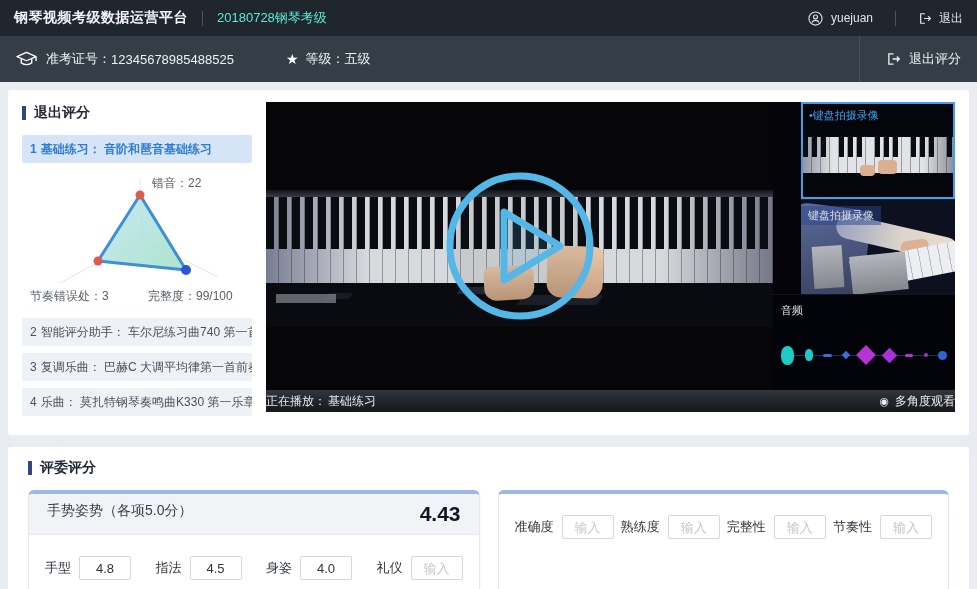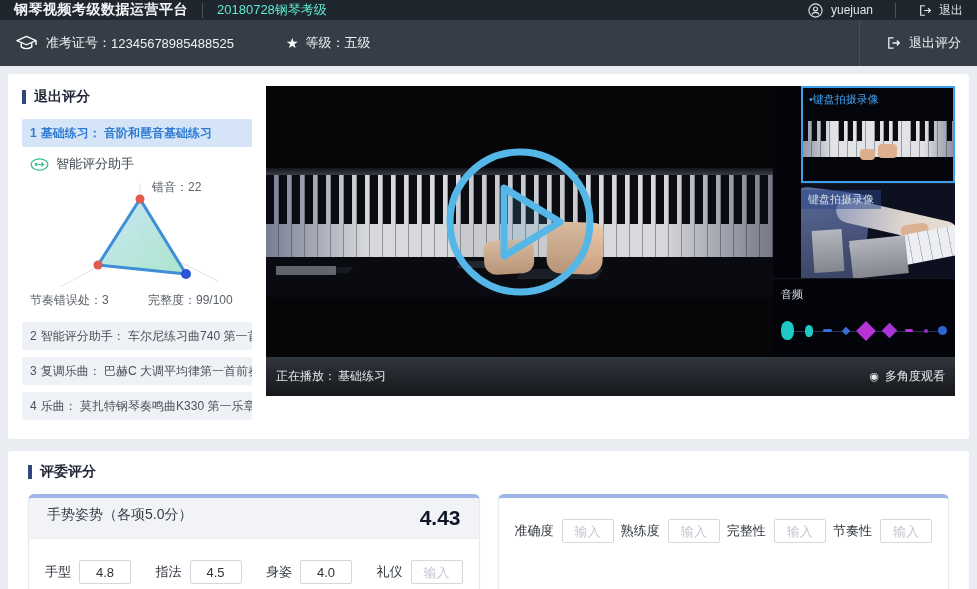--- a/index.html
+++ b/index.html
@@ -1,20 +1,20 @@
 <!DOCTYPE html>
 <html><head>
 <meta charset="utf-8">
 <style>
   * { margin:0; padding:0; box-sizing:border-box; }
   html,body { width:977px; height:589px; overflow:hidden; }
   body { font-family:"Liberation Sans","DejaVu Sans",sans-serif; background:#e9edf2; color:#333; }
 
   
-  .topbar { height:20px; background:#20262d; display:flex; align-items:center; justify-content:space-between; padding:0 14px; }
+  .topbar { height:36px; background:#20262d; display:flex; align-items:center; justify-content:space-between; padding:0 14px; }
   .topbar-left, .topbar-right { display:flex; align-items:center; }
   .app-title { color:#f2f4f7; font-size:14px; font-weight:bold; letter-spacing:.5px; }
   .vdiv { width:1px; height:15px; background:#4a545e; margin:0 14px; }
   .session-title { color:#5eead4; font-size:13px; }
   .topbar-right { gap:8px; }
   .user-name { color:#dfe5ea; font-size:12px; }
   .logout-btn { display:flex; align-items:center; gap:7px; color:#dfe5ea; font-size:12px; cursor:pointer; }
   .icon-svg { display:block; }
 
   .subbar { height:46px; background:#353d47; display:flex; align-items:center; padding:0 16px; color:#eef1f4; font-size:13px; }
@@ -91,21 +91,21 @@
   .w1 { width:13px; height:19px; background:#1fc9c4; border-radius:45%; }
   .w2 { width:8px; height:12px; background:#1fc9c4; border-radius:45%; }
   .w3 { width:9px; height:3px; background:#3a6fd8; border-radius:2px; }
   .w4 { width:6px; height:6px; background:#3a6fd8; transform:rotate(45deg); }
   .w5 { width:14px; height:14px; background:#b733d6; transform:rotate(45deg); }
   .w6 { width:11px; height:11px; background:#a833d6; transform:rotate(45deg); }
   .w7 { width:8px; height:3px; background:#b733d6; border-radius:2px; }
   .w8 { width:4px; height:4px; background:#9a33c8; border-radius:50%; }
   .w9 { width:9px; height:9px; background:#2f63d6; border-radius:50%; }
 
-  .video-bar { height:39px; background:linear-gradient(#31353c,#15171b); display:flex; align-items:center; justify-content:space-between; padding:0 10px; font-size:12px; color:#e8ebef; }
+  .video-bar { height:22px; background:linear-gradient(#31353c,#15171b); display:flex; align-items:center; justify-content:space-between; padding:0 0; font-size:12px; color:#e8ebef; }
   .now-playing { display:flex; gap:2px; }
   .multi-angle { display:flex; align-items:center; gap:6px; cursor:pointer; }
 
   
   .score-section { background:#fff; border-radius:3px; margin:12px 8px 8px; padding:10px 20px 16px; }
   .score-row { display:flex; gap:18px; }
   .score-card { flex:1; border:1px solid #e6e9ee; border-top:4px solid #9db7e8; border-radius:6px; overflow:hidden; box-shadow:0 1px 3px rgba(40,60,100,.05); }
   .score-head { background:#f1f3f6; padding:8px 18px; display:flex; justify-content:space-between; border-bottom:1px solid #e8eaef; }
   .score-title { font-size:14px; color:#383f49; }
   .score-total { font-size:21px; font-weight:bold; color:#0e1524; }
@@ -179,30 +179,20 @@
       <h2 class="section-title">
         <span class="title-bar"></span>
         <span>退出评分</span>
       </h2>
 
       <div class="song-item active">
         <span class="num">1</span><span>基础练习：</span> <span>音阶和琶音基础练习</span>
       </div>
 
       <div class="assistant">
-        <div class="assistant-head">
-          <span>
-            <svg class="icon-svg" width="19" height="13" viewBox="0 0 20 14">
-                <ellipse cx="10" cy="7" rx="9" ry="6" fill="none" stroke="#35c08f" stroke-width="1.4"></ellipse>
-                <circle cx="6.5" cy="7" r="1.6" fill="#35c08f"></circle>
-                <path d="M8.5 7 H14 M12 4.8 L14.4 7 L12 9.2" fill="none" stroke="#35c08f" stroke-width="1.3"></path>
-              </svg>
-          </span>
-          <span>智能评分助手</span>
-        </div>
         <svg width="228" height="134" viewBox="0 0 228 134">
           <defs>
             <linearGradient id="radarfill" x1="0" y1="0" x2="1" y2="1">
               <stop offset="0" stop-color="#bfe3f4"></stop>
               <stop offset="1" stop-color="#9fe0c2"></stop>
             </linearGradient>
           </defs>
           <line x1="120" y1="68" x2="118" y2="8" stroke="#e4e4e4" stroke-width="1"></line>
           <line x1="120" y1="68" x2="38" y2="112" stroke="#e4e4e4" stroke-width="1"></line>
           <line x1="120" y1="68" x2="196" y2="106" stroke="#e4e4e4" stroke-width="1"></line>

